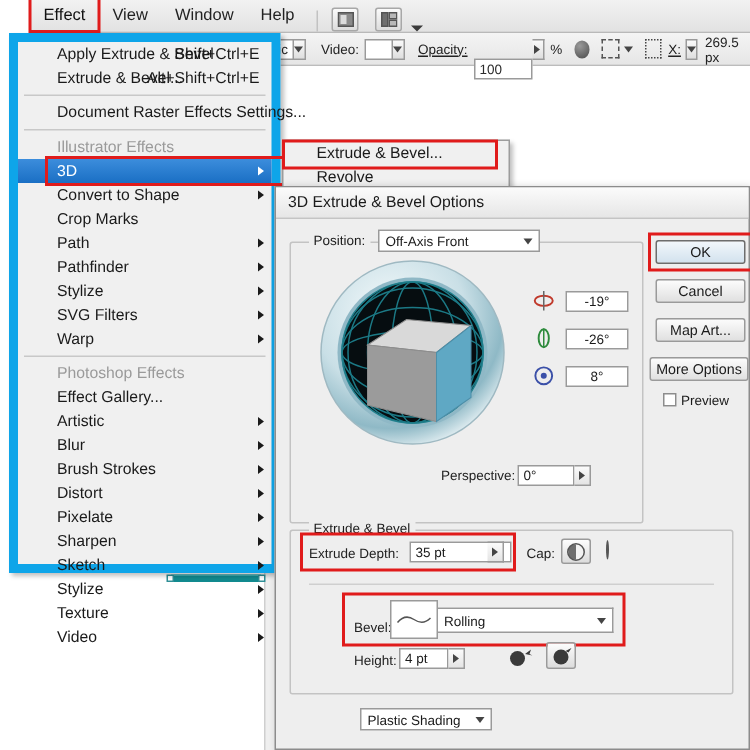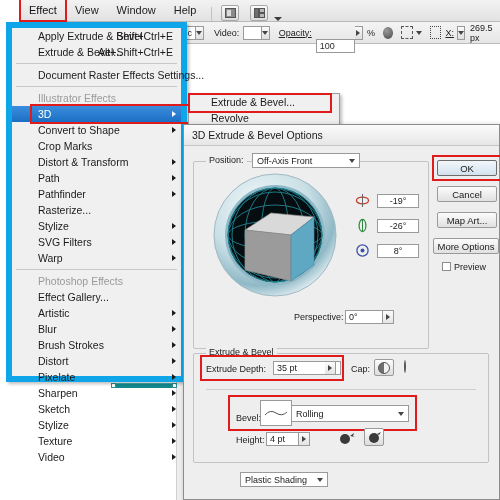--- a/index.html
+++ b/index.html
@@ -197,24 +197,22 @@
     <div class="mi"><span>Apply Extrude &amp; Bevel</span><span class="sc">Shift+Ctrl+E</span></div>
     <div class="mi"><span>Extrude &amp; Bevel...</span><span class="sc">Alt+Shift+Ctrl+E</span></div>
     <div class="misep"></div>
     <div class="mi"><span>Document Raster Effects Settings...</span></div>
     <div class="misep"></div>
     <div class="mi hdr"><span>Illustrator Effects</span></div>
     <div class="mi hl"><span>3D</span><span class="arw"></span></div>
     <div style="position: absolute; left: 20px; width: 161px; height: 16px; outline: rgb(224, 27, 27) solid 2px; pointer-events: none; top: 78px;"></div>
     <div class="mi"><span>Convert to Shape</span><span class="arw"></span></div>
     <div class="mi"><span>Crop Marks</span></div>
-    <div class="mi"><span>Distort &amp; Transform</span><span class="arw"></span></div>
     <div class="mi"><span>Path</span><span class="arw"></span></div>
     <div class="mi"><span>Pathfinder</span><span class="arw"></span></div>
-    <div class="mi"><span>Rasterize...</span></div>
     <div class="mi"><span>Stylize</span><span class="arw"></span></div>
     <div class="mi"><span>SVG Filters</span><span class="arw"></span></div>
     <div class="mi"><span>Warp</span><span class="arw"></span></div>
     <div class="misep"></div>
     <div class="mi hdr"><span>Photoshop Effects</span></div>
     <div class="mi"><span>Effect Gallery...</span></div>
     <div class="mi"><span>Artistic</span><span class="arw"></span></div>
     <div class="mi"><span>Blur</span><span class="arw"></span></div>
     <div class="mi"><span>Brush Strokes</span><span class="arw"></span></div>
     <div class="mi"><span>Distort</span><span class="arw"></span></div>

